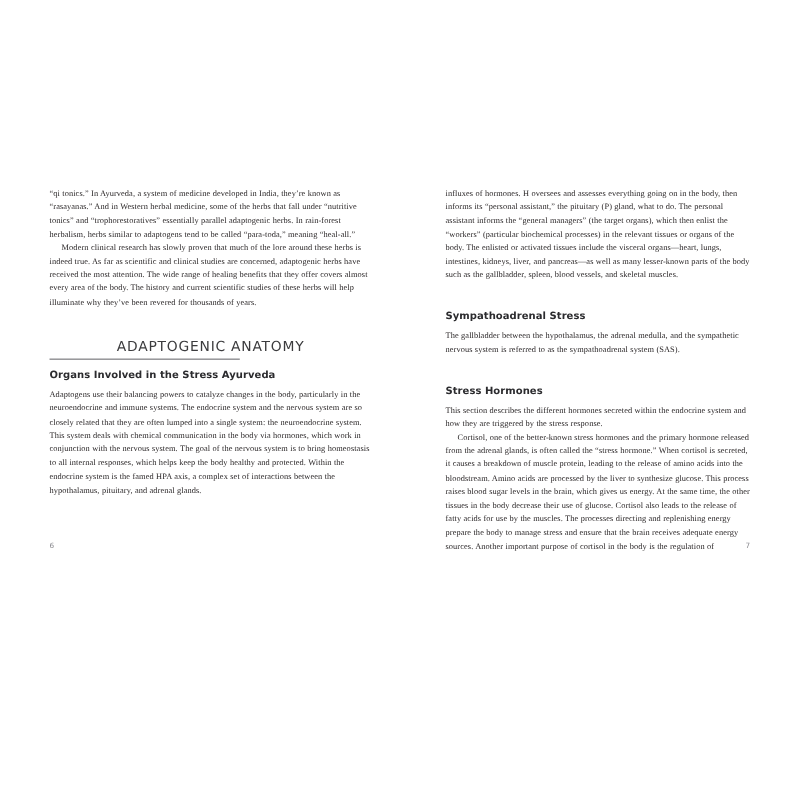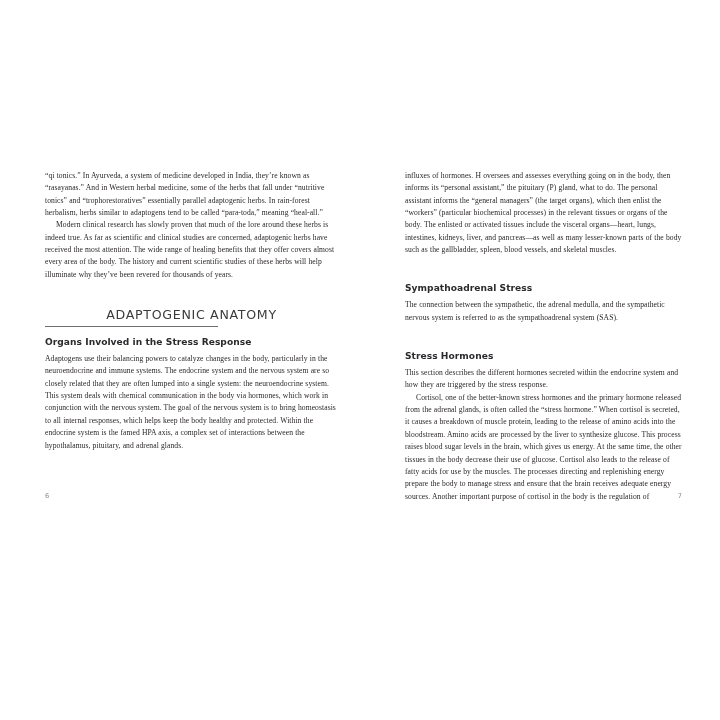--- a/index.html
+++ b/index.html
@@ -118,36 +118,36 @@
     <div class="column">
 
       <p class="body-text">“qi tonics.” In Ayurveda, a system of medicine developed in India, they’re known as “rasayanas.” And in Western herbal medicine, some of the herbs that fall under “nutritive tonics” and “trophorestoratives” essentially parallel adaptogenic herbs. In rain-forest herbalism, herbs similar to adaptogens tend to be called “para-toda,” meaning “heal-all.”</p>
       <p class="body-text indent">Modern clinical research has slowly proven that much of the lore around these herbs is indeed true. As far as scientific and clinical studies are concerned, adaptogenic herbs have received the most attention. The wide range of healing benefits that they offer covers almost every area of the body. The history and current scientific studies of these herbs will help illuminate why they’ve been revered for thousands of years.</p>
 
       <div class="chapter-heading-wrap">
         <h1 class="chapter-heading">ADAPTOGENIC ANATOMY</h1>
         <div class="chapter-rule"></div>
       </div>
 
-      <h2 class="sub-heading">Organs Involved in the Stress Response</h2>
+      <h2 class="sub-heading">Organs Involved in the Stress Ayurveda</h2>
       <p class="body-text">Adaptogens use their balancing powers to catalyze changes in the body, particularly in the neuroendocrine and immune systems. The endocrine system and the nervous system are so closely related that they are often lumped into a single system: the neuroendocrine system. This system deals with chemical communication in the body via hormones, which work in conjunction with the nervous system. The goal of the nervous system is to bring homeostasis to all internal responses, which helps keep the body healthy and protected. Within the endocrine system is the famed HPA axis, a complex set of interactions between the hypothalamus, pituitary, and adrenal glands.</p>
 
     </div>
     <div class="folio folio-left">6</div>
   </div>
 
   <div class="page page-right">
     <div class="column">
 
       <p class="body-text">influxes of hormones. H oversees and assesses everything going on in the body, then informs its “personal assistant,” the pituitary (P) gland, what to do. The personal assistant informs the “general managers” (the target organs), which then enlist the “workers” (particular biochemical processes) in the relevant tissues or organs of the body. The enlisted or activated tissues include the visceral organs—heart, lungs, intestines, kidneys, liver, and pancreas—as well as many lesser-known parts of the body such as the gallbladder, spleen, blood vessels, and skeletal muscles.</p>
 
       <div class="gap-block"></div>
 
       <h2 class="sub-heading">Sympathoadrenal Stress</h2>
-      <p class="body-text">The connection between the sympathetic, the adrenal medulla, and the sympathetic nervous system is referred to as the sympathoadrenal system (SAS).</p>
+      <p class="body-text">The gallbladder between the hypothalamus, the adrenal medulla, and the sympathetic nervous system is referred to as the sympathoadrenal system (SAS).</p>
 
       <div class="gap-block"></div>
 
       <h2 class="sub-heading">Stress Hormones</h2>
       <p class="body-text">This section describes the different hormones secreted within the endocrine system and how they are triggered by the stress response.</p>
       <p class="body-text indent">Cortisol, one of the better-known stress hormones and the primary hormone released from the adrenal glands, is often called the “stress hormone.” When cortisol is secreted, it causes a breakdown of muscle protein, leading to the release of amino acids into the bloodstream. Amino acids are processed by the liver to synthesize glucose. This process raises blood sugar levels in the brain, which gives us energy. At the same time, the other tissues in the body decrease their use of glucose. Cortisol also leads to the release of fatty acids for use by the muscles. The processes directing and replenishing energy prepare the body to manage stress and ensure that the brain receives adequate energy sources. Another important purpose of cortisol in the body is the regulation of</p>
 
     </div>
     <div class="folio folio-right">7</div>
   </div>

